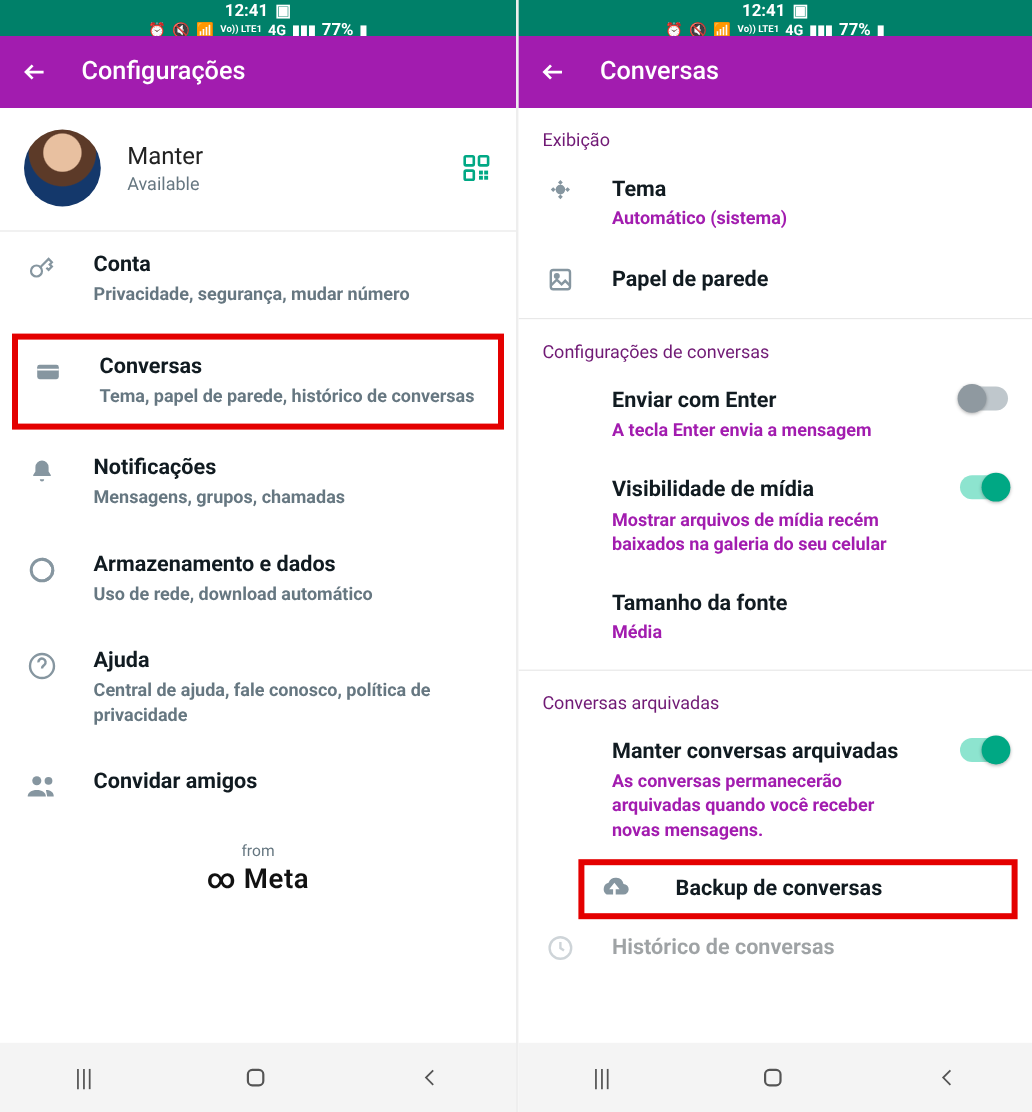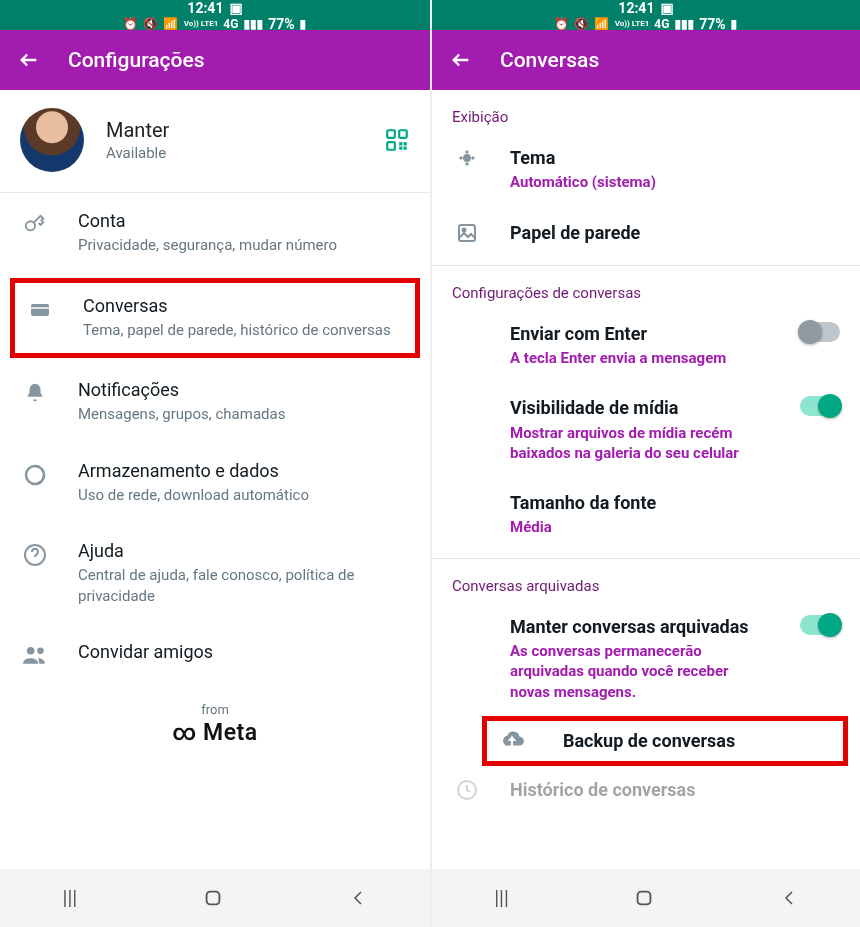--- a/index.html
+++ b/index.html
@@ -77,21 +77,21 @@
     align-items: flex-start;
     cursor: pointer;
   }
   .setting-item .icon-col {
     width: 30px;
     display: flex;
     justify-content: center;
     padding-top: 4px;
     color: #8696a0;
   }
-  .setting-item .text-col { flex: 1; }
+  .setting-item .text-col { flex: 1; font-weight: bold; }
   .setting-title { font-size: 18px; color: #111b21; line-height: 1.35; }
   .setting-sub { font-size: 15px; color: #667781; margin-top: 2px; line-height: 1.35; }
   .highlight { border: 5px solid #e40000; margin: 4px 10px 4px 10px; padding: 11px 10px 13px 10px; }
 
   .brand { text-align: center; color: #667781; font-size: 13px; margin-top: 18px; }
   .brand .meta { font-size: 23px; color: #111; font-weight: 600; letter-spacing: 0.5px; margin-top: 2px; }
 
   
   .section-label {
     color: #701a75; font-size: 15px; padding: 18px 20px 6px 20px;

